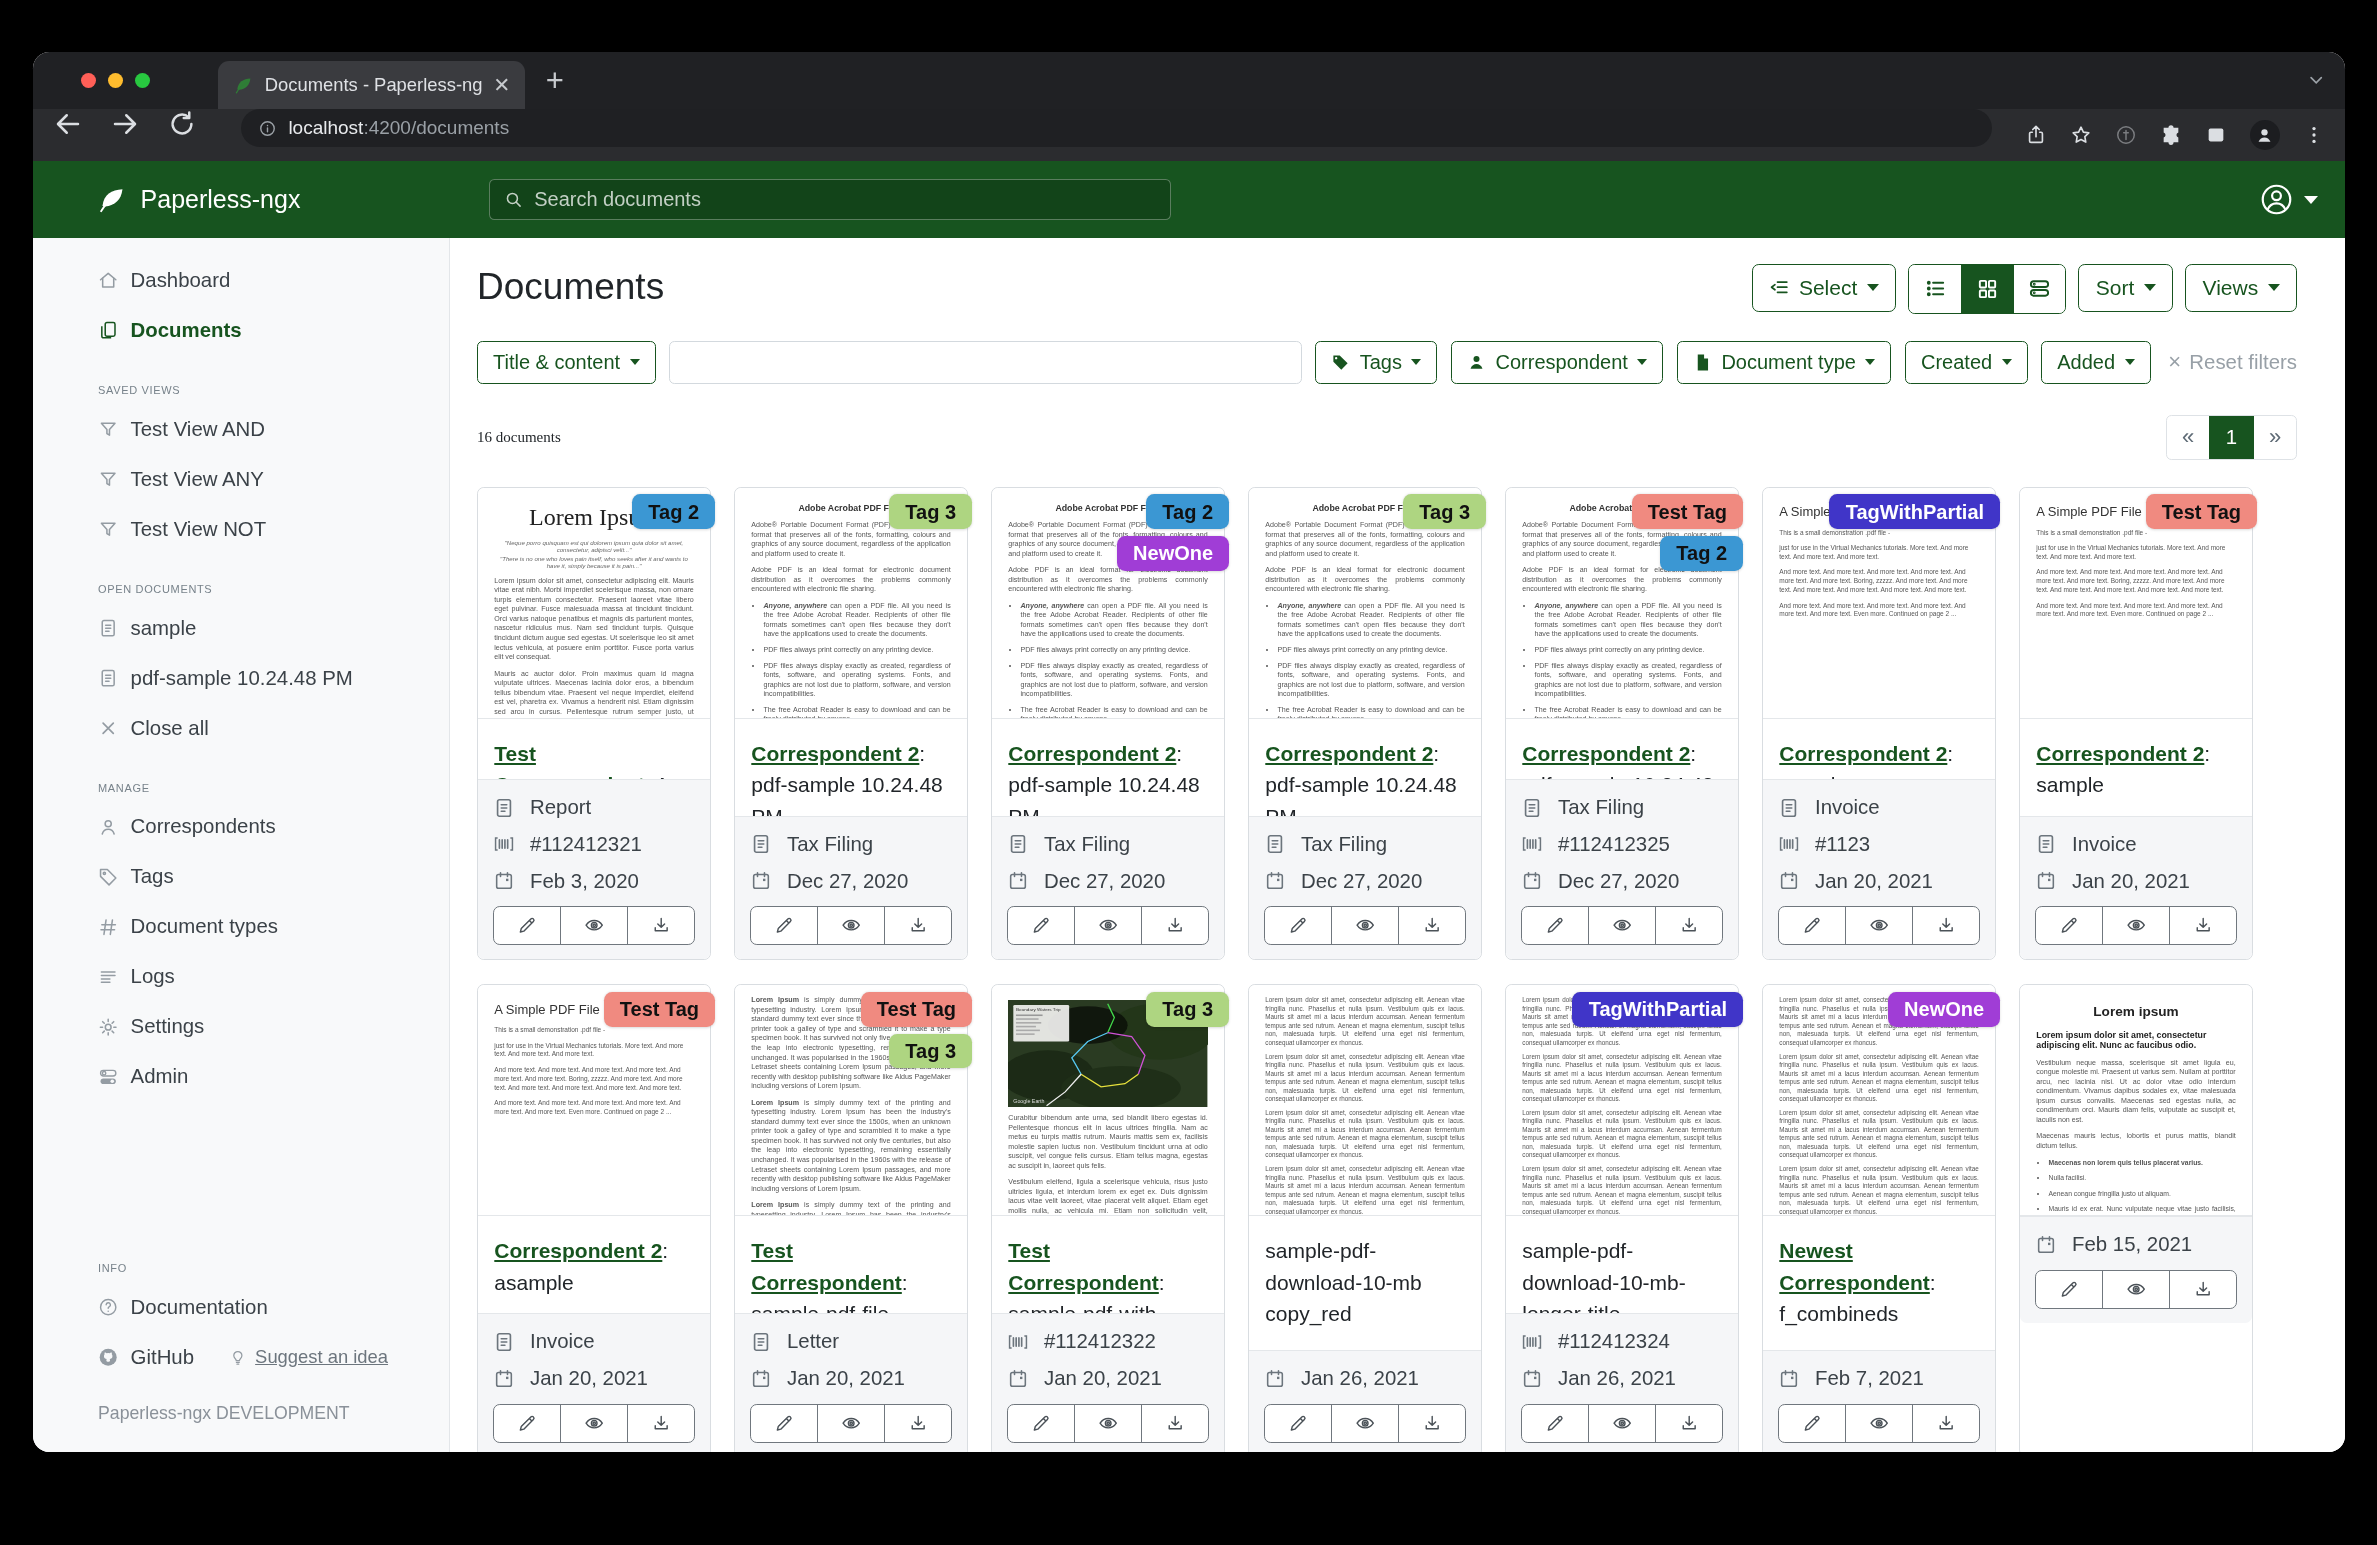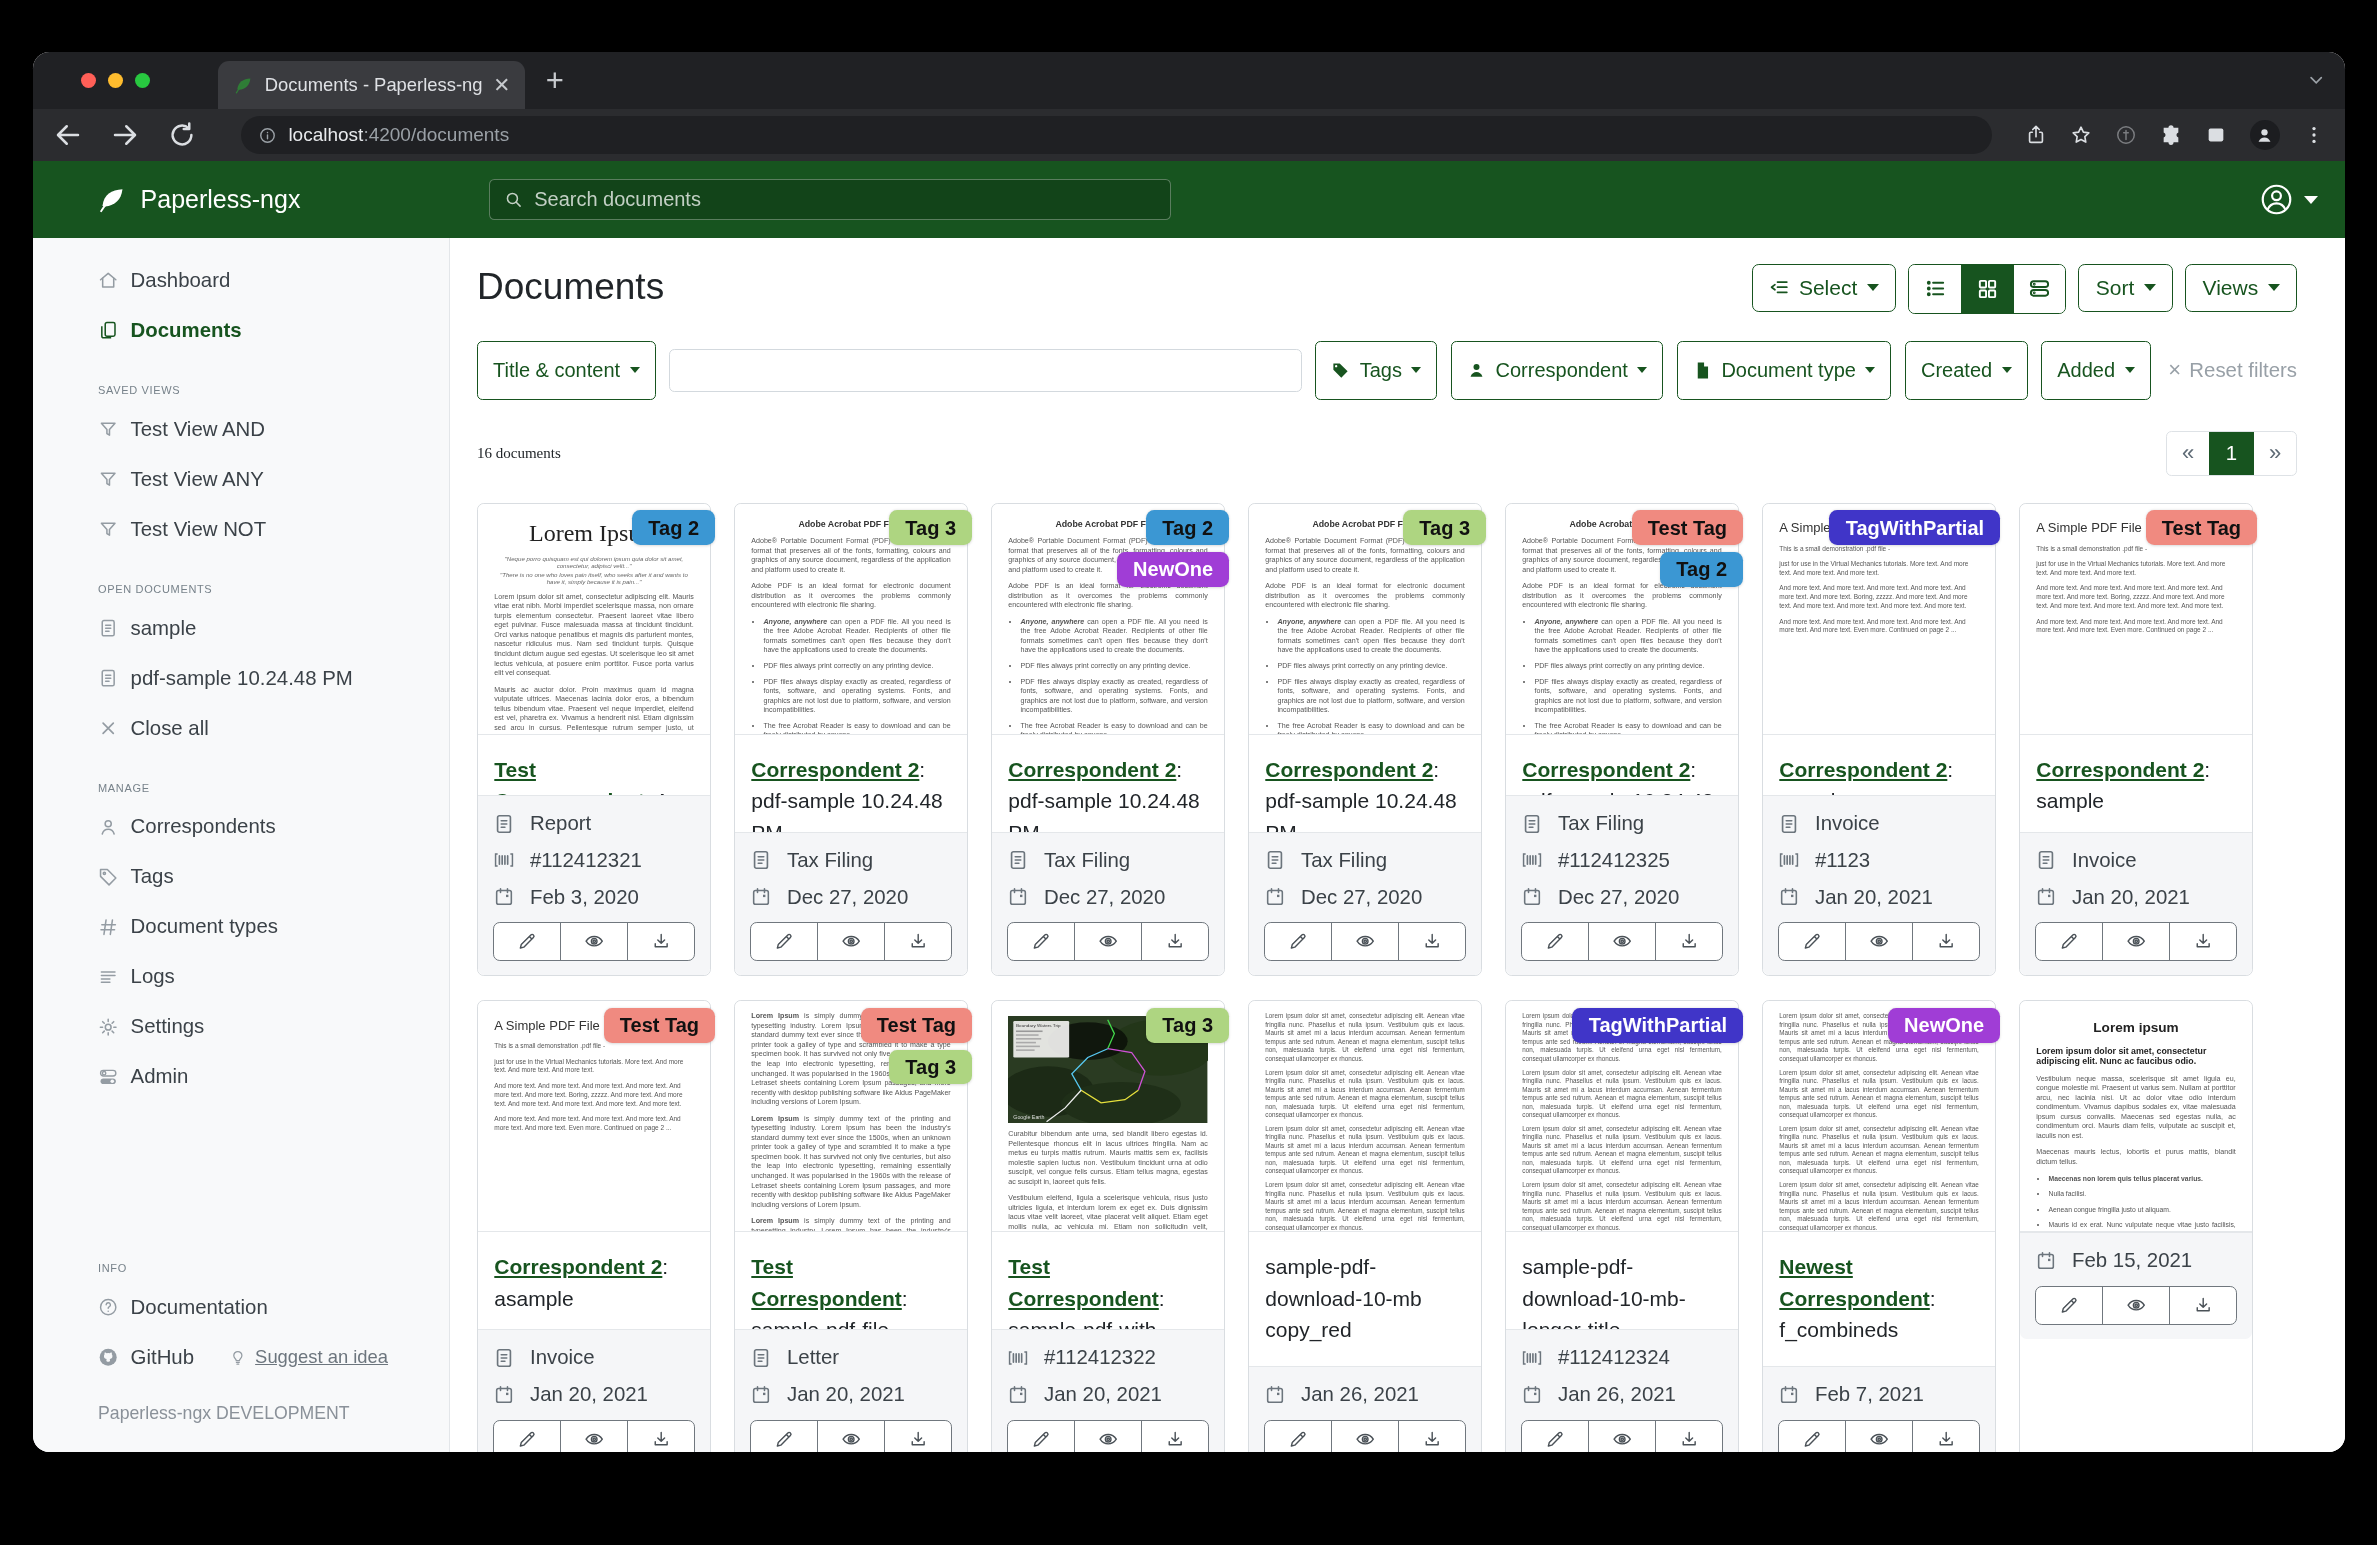--- a/index.html
+++ b/index.html
@@ -19,21 +19,21 @@
   .lights{display:flex; gap:12.2px; align-items:center; height:100%; margin-right:68px;}
   .light{width:15px; height:15px; border-radius:50%;}
   .light.red{background:#ff5f57}.light.yellow{background:#febc2e}.light.green{background:#28c840}
   .tab{height:48px; width:307px; background:var(--chrome-tab); border-radius:11px 11px 0 0; display:flex; align-items:center; gap:11px; padding:0 15px;}
   .tab-favicon{width:20.4px; height:20.4px; flex:none;}
   .tab-title{font-size:18.4px; color:#dfe1e5; white-space:nowrap; overflow:hidden; flex:1;}
   .tab-close{font-size:20.4px; color:#c7cace; line-height:1;}
   .newtab{font-size:31px; color:#c7cace; margin-left:20.4px; align-self:center; line-height:1;}
   .strip-chevron{margin-left:auto; align-self:center; width:20.4px; height:20.4px; color:#9aa0a6;}
 
-  .navbar{height:52px; background:var(--chrome-mid); display:flex; align-items:center; padding:0 20.4px; flex:none;gap:16px;}
+  .navbar{height:52px; background:var(--chrome-mid); display:flex; padding:0 20.4px; flex:none;gap:16px;}
   .navbtn{width:30px; height:30px; color:#dbdee2; margin-right:11px; flex:none;}
   .urlpill{flex:1; height:38px; background:#1f2023; border-radius:19px; margin:0 16.3px; display:flex; align-items:center; padding:0 17.7px; gap:11px; min-width:0;}
   .urlpill .icon{width:19px; height:19px; color:#9aa0a6; flex:none;}
   .url{font-size:19px; white-space:nowrap;}
   .url .host{color:#e8eaed;} .url .rest{color:#9aa0a6;}
   .chromeicons{display:flex; align-items:center; gap:23px;}
   .chromeicons .icon{width:22px; height:22px; color:#dbdee2;}
   .avatar-chip{width:30px; height:30px; border-radius:50%; background:#1c1d20; color:#f1f3f4; display:flex; align-items:center; justify-content:center;}
   .avatar-chip .icon{width:19px; height:19px;}
   .ext-dim{opacity:.45;}
@@ -71,21 +71,21 @@
   .btn{display:inline-flex; align-items:center; justify-content:center; gap:9.5px; height:48px; padding:0 16.3px; border:1.4px solid var(--green); border-radius:6.8px; color:var(--green); font-size:21px; font-weight:500; background:#fff; cursor:pointer; white-space:nowrap;}
   .btn .icon{width:20.4px; height:20.4px;}
   .btn .caret{border-left-width:6.1px; border-right-width:6.1px; border-top-width:7.5px;}
   .view-toggle{display:flex; border:1.4px solid var(--green); border-radius:6.8px; overflow:hidden;}
   .vt-seg{width:52px; height:48px; display:flex; align-items:center; justify-content:center; color:var(--green); background:#fff; border-left:1.4px solid var(--green); cursor:pointer;}
   .vt-seg:first-child{border-left:none;}
   .vt-seg.active{background:var(--green); color:#fff;}
   .vt-seg .icon{width:23px; height:23px;}
 
   .filter-row{display:flex; align-items:center; gap:13.6px; margin-top:27px;}
-  .fbtn{display:inline-flex; align-items:center; gap:9.5px; height:59px; padding:0 15px; border:1.4px solid var(--green); border-radius:5.4px; color:var(--green); font-size:20px; font-weight:500; background:#fff; cursor:pointer; white-space:nowrap;}
+  .fbtn{display:inline-flex; align-items:center; gap:9.5px; height:43px; padding:0 15px; border:1.4px solid var(--green); border-radius:5.4px; color:var(--green); font-size:20px; font-weight:500; background:#fff; cursor:pointer; white-space:nowrap;}
   .fbtn .icon{width:19px; height:19px;}
   .fbtn .caret{border-left-width:5.4px; border-right-width:5.4px; border-top-width:6.8px;}
   .finput{flex:1; height:43px; border:1.4px solid #d3d9de; border-radius:5.4px; background:#fff; font-size:20px; padding:0 13.6px; color:var(--ink); outline:none; min-width:0;}
   .reset{display:flex; align-items:center; gap:8.2px; color:#98a0a7; font-size:20.4px; margin-left:4.1px; cursor:pointer; white-space:nowrap;}
   .reset .x{font-size:22px;}
 
   .count-row{display:flex; align-items:center; justify-content:space-between; margin-top:31px;}
   .count{font-size:15px; color:var(--ink);font-family:Liberation Serif, serif;}
   .pager{display:flex; border:0.7px solid var(--line); border-radius:5.4px; overflow:hidden; height:45px; background:#fff;}
   .pg{width:42px; display:flex; align-items:center; justify-content:center; color:#5f6b76; font-size:22px; cursor:pointer;}

